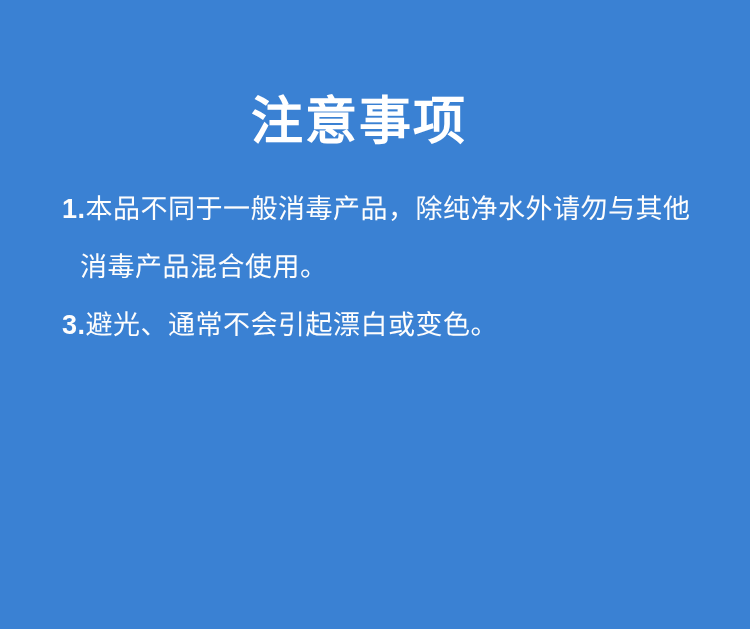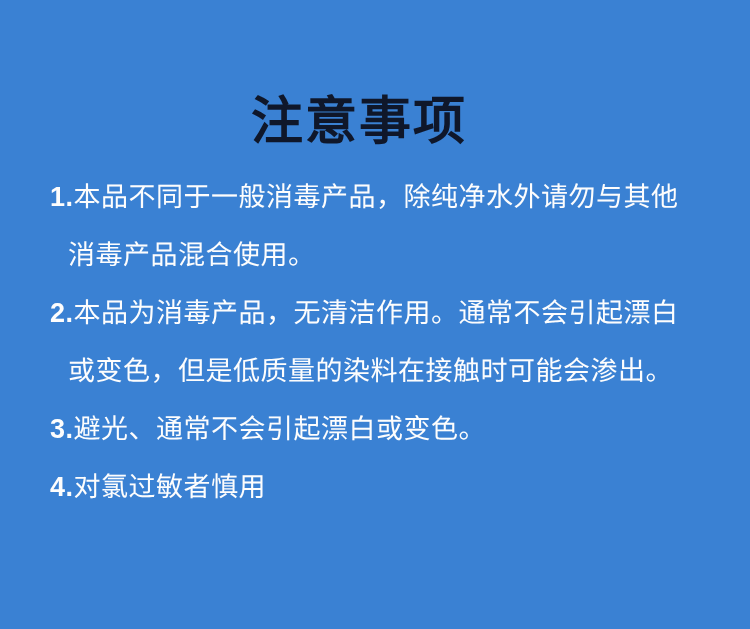--- a/index.html
+++ b/index.html
@@ -29,30 +29,30 @@
     top: 57px;
     left: 0;
     width: 740px;
     text-align: center;
     padding-right: 22px;
     box-sizing: border-box;
     font-size: 52px;
     line-height: 58px;
     font-weight: 700;
     letter-spacing: 2px;
-    color: #0f172a;
+    color: #ffffff;
     white-space: nowrap;
   }
 
   .notice-list {
     position: absolute;
     top: 168px;
     left: 50px;
     width: 655px;
-    margin: 0;
+    margin: 12px;
     padding: 0;
     list-style: none;
   }
 
   .notice-item {
     position: relative;
     font-size: 27px;
     line-height: 58px;
     font-weight: 400;
     color: #fdfdfd;
@@ -70,22 +70,20 @@
 <body>
 
 <div class="notice-panel" style="background: rgb(58, 129, 211); color: rgb(255, 255, 255);">
 
   <h1 class="notice-title">注意事项</h1>
 
   <ul class="notice-list">
 
     <li class="notice-item"><span class="item-num">1.</span><span class="item-text">本品不同于一般消毒产品，除纯净水外请勿与其他消毒产品混合使用。</span></li>
 
-    <li class="notice-item"><span class="item-num">2.</span><span class="item-text">本品为消毒产品，无清洁作用。通常不会引起漂白或变色，但是低质量的染料在接触时可能会渗出。</span></li>
 
 
     <li class="notice-item"><span class="item-num">3.</span><span class="item-text">避光、通常不会引起漂白或变色。</span></li>
 
-    <li class="notice-item"><span class="item-num">4.</span><span class="item-text">对氯过敏者慎用</span></li>
 
   </ul>
 
 </div>
 
 </body></html>

